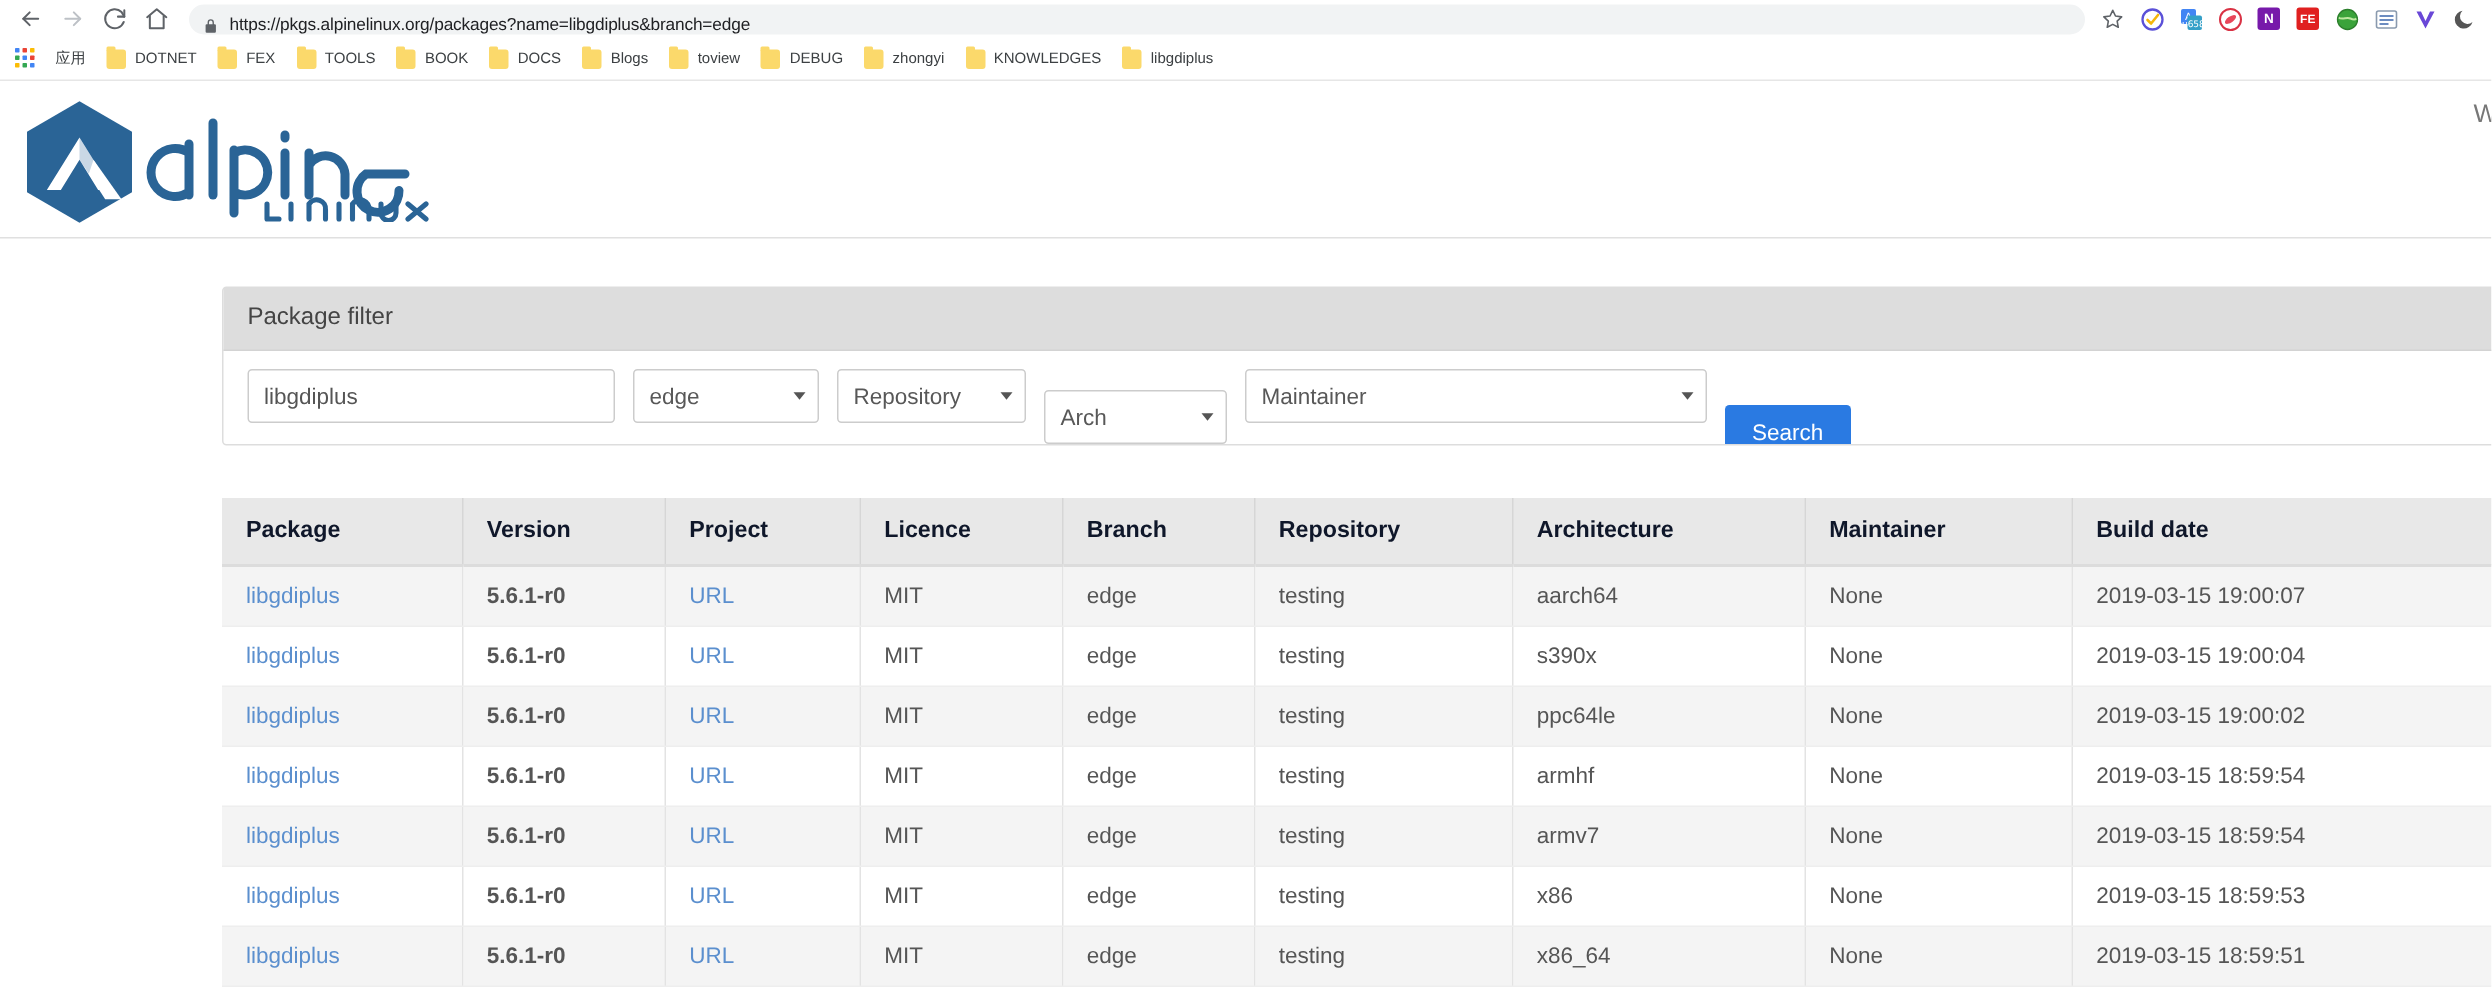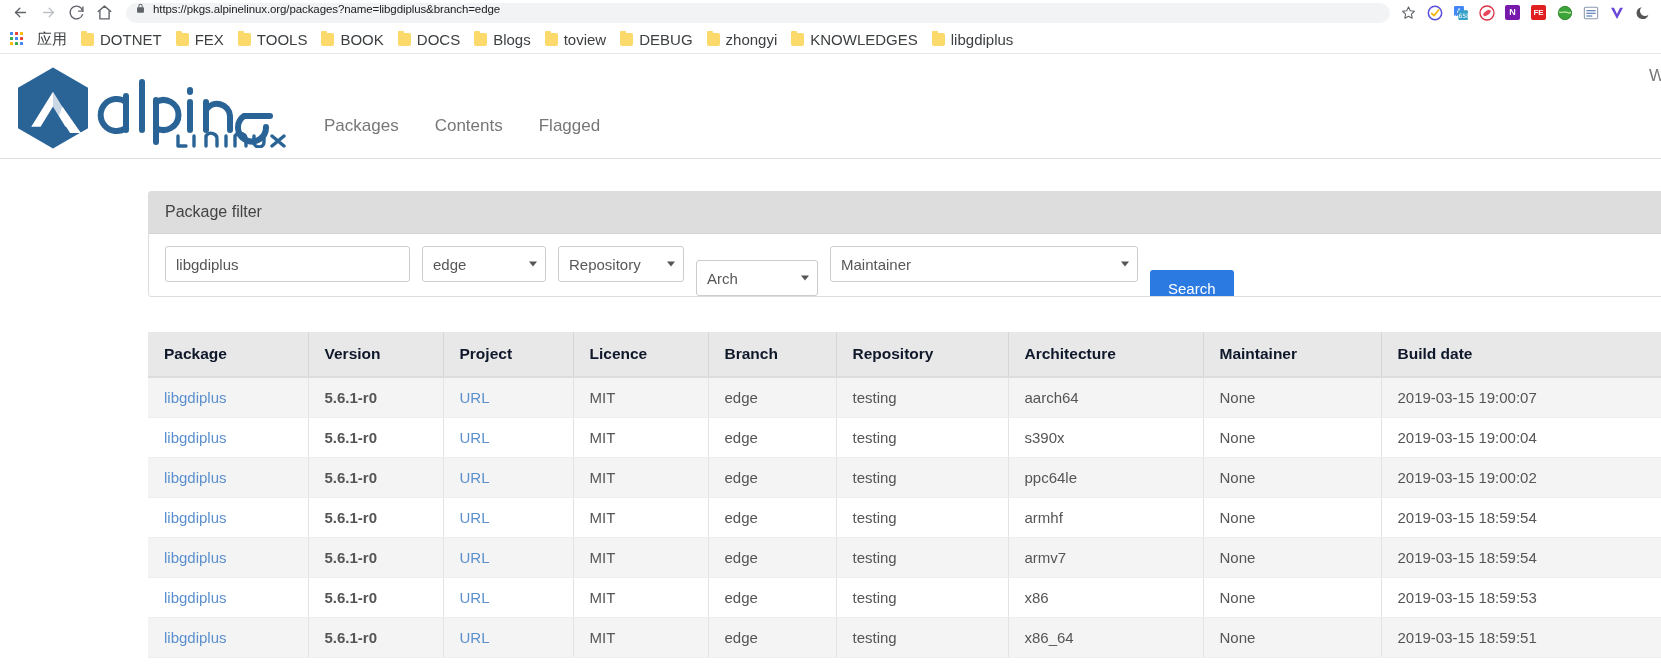--- a/index.html
+++ b/index.html
@@ -30,21 +30,21 @@
   }
   .nav-btn svg { display: block; }
   .nav-btn.disabled { color: #bdc1c6; }
 
   .omnibox {
     flex: 1 1 auto;
     height: 20px;
     background: #f1f3f4;
     border-radius: 10px;
     display: flex;
-    align-items: flex-start;
+    align-items: flex-end;
     padding: 0 9px;
     margin: 0 6px 0 8px;
     min-width: 0;
   }
   .lock-icon { flex: 0 0 auto; margin-right: 7px; color: #5f6368; display:flex; }
   .url-text {
     font-size: 11.5px;
     color: #202124;
     white-space: nowrap;
     overflow: hidden;
@@ -89,21 +89,21 @@
     margin-right: 6px;
     margin-left: 2px;
     flex: 0 0 auto;
   }
   .apps-grid i { display:block; width:3px; height:3px; border-radius:0.5px; }
   .bm-item {
     display: flex;
     align-items: center;
     height: 22px;
     padding: 0 7px;
-    font-size: 15px;
+    font-size: 10px;
     color: #3c4043;
     white-space: nowrap;
     flex: 0 0 auto;
     border-radius: 3px;
     justify-content: center;
   }
   .bm-folder {
     width: 13px; height: 13px;
     background: #fbd96b;
     border-radius: 1px 2px 2px 2px;
@@ -469,25 +469,20 @@
           <path d="M100 60v10 M100 60h0"></path>
           <path d="M112 70V60a6 6 0 0 1 11 4v6"></path>
           <path d="M132 70V60 M132 60h0"></path>
           <path d="M141 70V60a6 6 0 0 1 11 4v6"></path>
           <path d="M160 60v6a5 5 0 0 0 10 0v-6"></path>
           <path d="M178 60l12 10 M190 60l-12 10"></path>
         </g>
       </svg>
     </div>
 
-    <nav class="main-nav">
-      <a href="#">Packages</a>
-      <a href="#">Contents</a>
-      <a href="#">Flagged</a>
-    </nav>
 
     <a class="wiki-link" href="#">W</a>
   </div>
 
   <div class="content-wrap">
 
     <div class="filter-panel">
       <div class="filter-head">Package filter</div>
       <div class="filter-body">
         <div class="fld text-input" title="Package name">libgdiplus</div>

